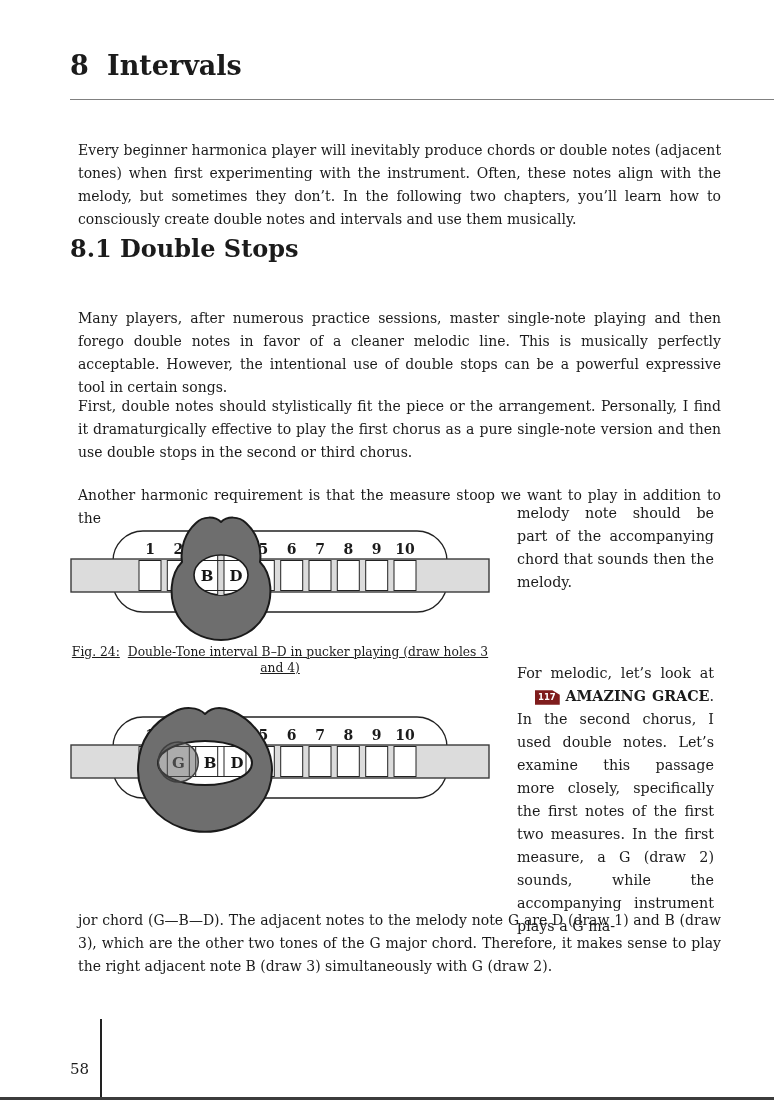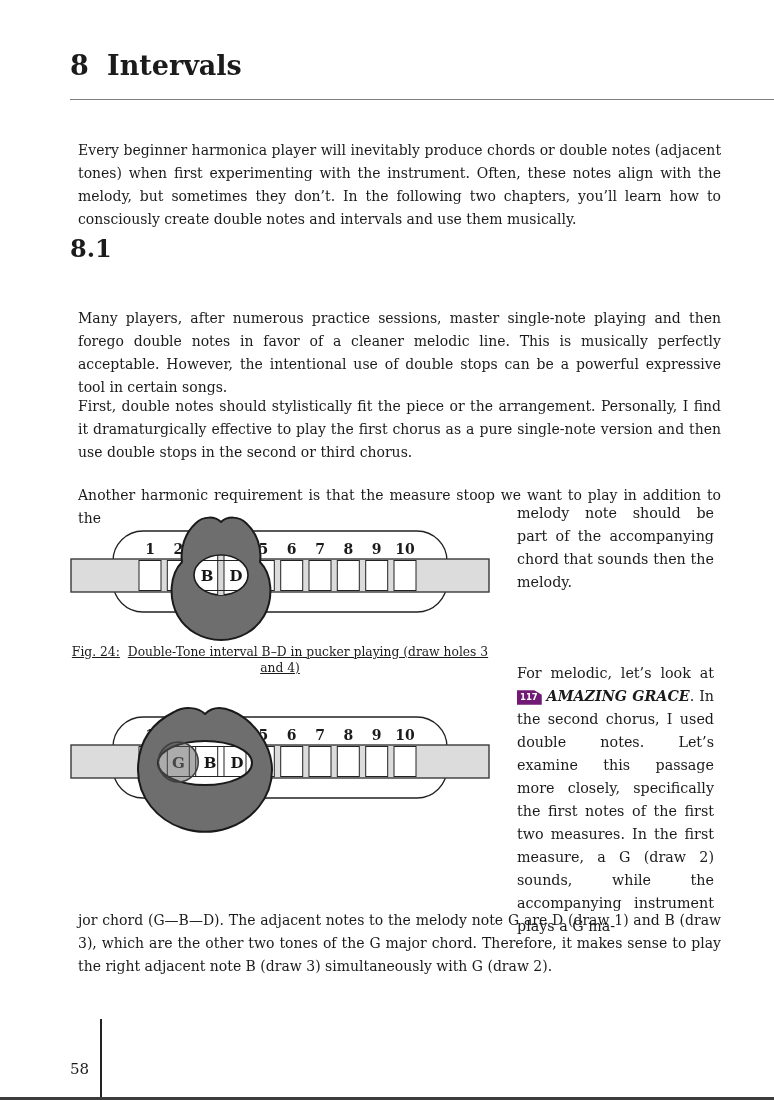--- a/index.html
+++ b/index.html
@@ -8,24 +8,24 @@
   .h1{position:absolute;left:70px;top:50px;display:flex;font-weight:bold;font-size:27px;line-height:32px;}
   .h1 .hnum{width:37px;}
   .h2{position:absolute;left:70px;top:234px;display:flex;font-weight:bold;font-size:24px;line-height:30px;justify-content:flex-end;}
   .h2 .hnum{width:50px;}
   .rule{position:absolute;left:70px;top:99px;width:704px;height:0;border-top:1.4px solid #808080;}
   .para{position:absolute;left:78px;width:643px;font-size:14px;line-height:23px;text-align:justify;}
   .lastjust{text-align-last:justify;}
   .rc{position:absolute;left:517px;width:197px;font-size:14.3px;line-height:23px;text-align:justify;}
   .caption{position:absolute;left:70px;width:420px;text-align:center;font-size:12.3px;line-height:16px;text-decoration:underline;}
   .caption .clabel{margin-right:8px;}
-  .badge{display:inline-block;background:#701a75;color:#ffffff;font-family:"DejaVu Sans",sans-serif;
+  .badge{display:inline-block;background:#7f1d1d;color:#ffffff;font-family:"DejaVu Sans",sans-serif;
          font-weight:bold;font-size:8.5px;line-height:1;padding:3px 4px 3px 3px;
-         clip-path:polygon(0 0,70% 0,100% 30%,100% 100%,0 100%);vertical-align:1px;}
-  .songtitle{font-weight:bold;font-style:italic;}
+         clip-path:polygon(0 0,70% 0,100% 30%,100% 100%,0 100%);vertical-align:1px;margin-left:18px;}
+  .songtitle{font-weight:bold;}
   .fig{position:absolute;left:70px;}
   .num{font-family:"DejaVu Serif",serif;font-weight:bold;font-size:14px;fill:#1b1b1b;}
   .note{font-family:"DejaVu Serif",serif;font-weight:bold;font-size:15px;fill:#161616;}
   .note-blocked{fill:#474747;}
   .pagenum{position:absolute;left:70px;top:1014px;font-size:15px;line-height:23px;margin-top:44px;}
   .vline{position:absolute;left:100px;top:1019px;width:2px;height:81px;background:#222222;}
   .bedge{position:absolute;left:0;bottom:0;width:774px;height:3px;background:#3c3c3c;}
 </style>
 </head>
 <body>
@@ -36,20 +36,21 @@
     <span class="hnum">8</span>
     <span>Intervals</span>
   </div>
 
   <div class="rule"></div>
 
   <p class="para" style="top:125px">Every beginner harmonica player will inevitably produce chords or double notes (adjacent tones) when first experimenting with the instrument. Often, these notes align with the melody, but sometimes they don’t. In the following two chapters, you’ll learn how to consciously create double notes and intervals and use them musically.</p>
 
   <div class="h2">
     <span class="hnum">8.1</span>
+    <span>Double Stops</span>
   </div>
 
   <p class="para" style="top:293px">Many players, after numerous practice sessions, master single-note playing and then forego double notes in favor of a cleaner melodic line. This is musically perfectly acceptable. However, the intentional use of double stops can be a powerful expressive tool in certain songs.</p>
 
   <p class="para" style="top:381px">First, double notes should stylistically fit the piece or the arrangement. Personally, I find it dramaturgically effective to play the first chorus as a pure single-note version and then use double stops in the second or third chorus.</p>
 
   <p class="para lastjust" style="top:470px">Another harmonic requirement is that the measure stoop we want to play in addition to the</p>
 
   <svg class="fig" style="top:514px" width="420" height="132" viewBox="0 0 420 132">
     <defs>

